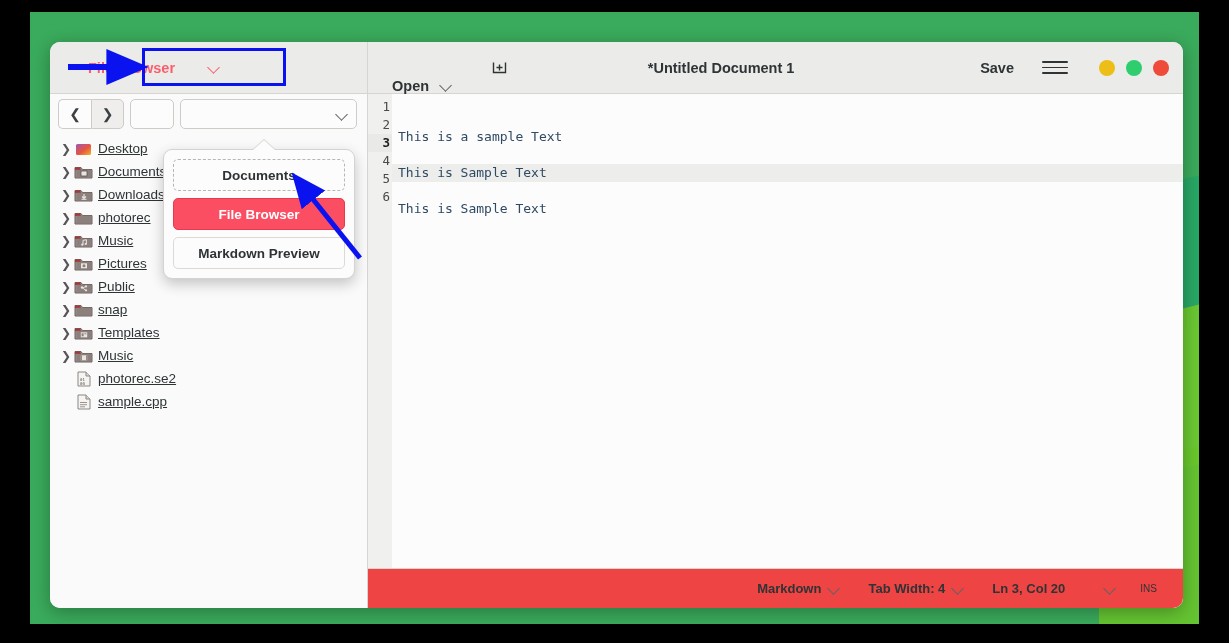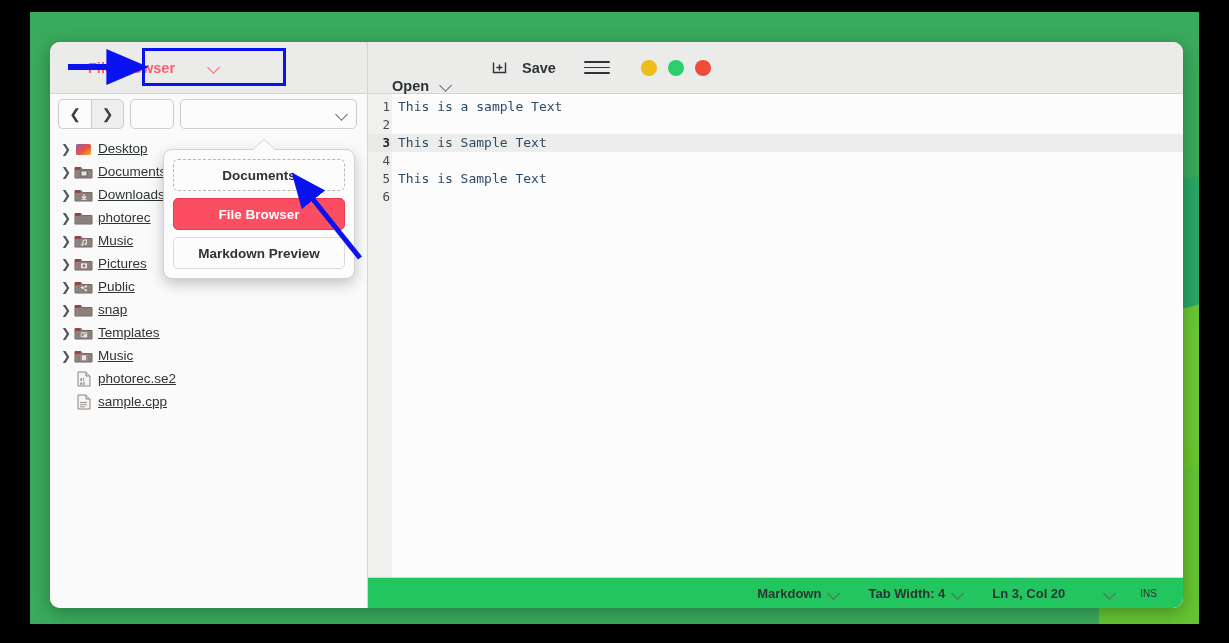--- a/index.html
+++ b/index.html
@@ -217,31 +217,32 @@
     flex: 0 0 24px;
   }
   #gutter div { height: 18px; line-height: 18px; padding-right: 2px; }
   #gutter div.cur { font-weight: bold; color: #222; background: #e9e9e7; }
   #lines {
     flex: 1;
     padding-top: 4px;
     font-family: "DejaVu Sans Mono", monospace;
     font-size: 13px;
     color: #2f4a63;
+    margin-top: 30px;
   }
   #lines div { height: 18px; line-height: 18px; padding-left: 6px; white-space: pre; }
   #lines div.cur { background: #ededeb; }
   #editor-scroll {
     position: absolute; right: 0; top: 0; bottom: 0; width: 9px;
   }
 
   
   #statusbar {
-    height: 31px;
-    background: #22c55e;
+    height: 40px;
+    background: #ef4444;
     border-top: 1px solid #d8d4d0;
     display: flex; align-items: center; justify-content: flex-end;
     padding-right: 16px;
     gap: 0;
   }
   .sb-item {
     font-size: 13px; font-weight: bold; color: #2e3436;
     display: flex; align-items: center; gap: 8px;
     padding: 4px 14px;
     border-radius: 4px;
@@ -322,20 +323,21 @@
           <span class="chev"></span>
         </div>
 
         <div id="newtab-btn">
           <svg width="17" height="17" viewBox="0 0 17 17">
             <path d="M2.5 3.5 L2.5 13.5 L14.5 13.5 L14.5 3.5" fill="none" stroke="#2e3436" stroke-width="1.4"></path>
             <path d="M8.5 5.5 L8.5 11.5 M5.5 8.5 L11.5 8.5" stroke="#2e3436" stroke-width="1.4"></path>
           </svg>
         </div>
 
+        <div id="doc-title">*Untitled Document 1</div>
 
         <div id="save-btn">
           <span>Save</span>
         </div>
 
         <div id="hamburger">
             <i></i>
             <i></i>
             <i></i>
           </div>

